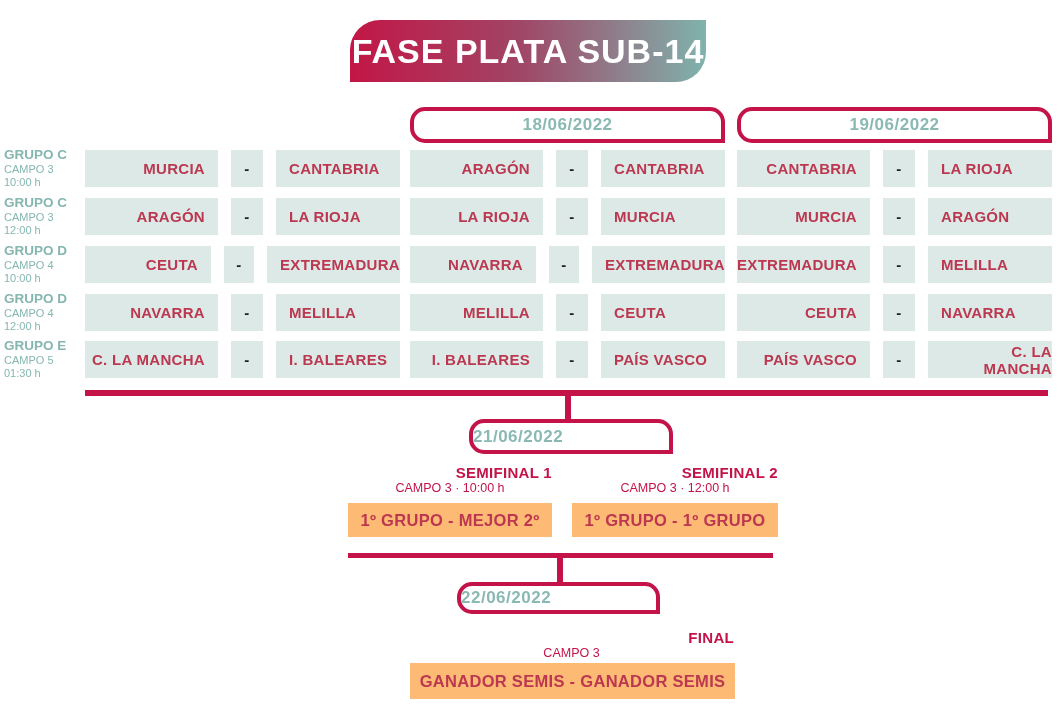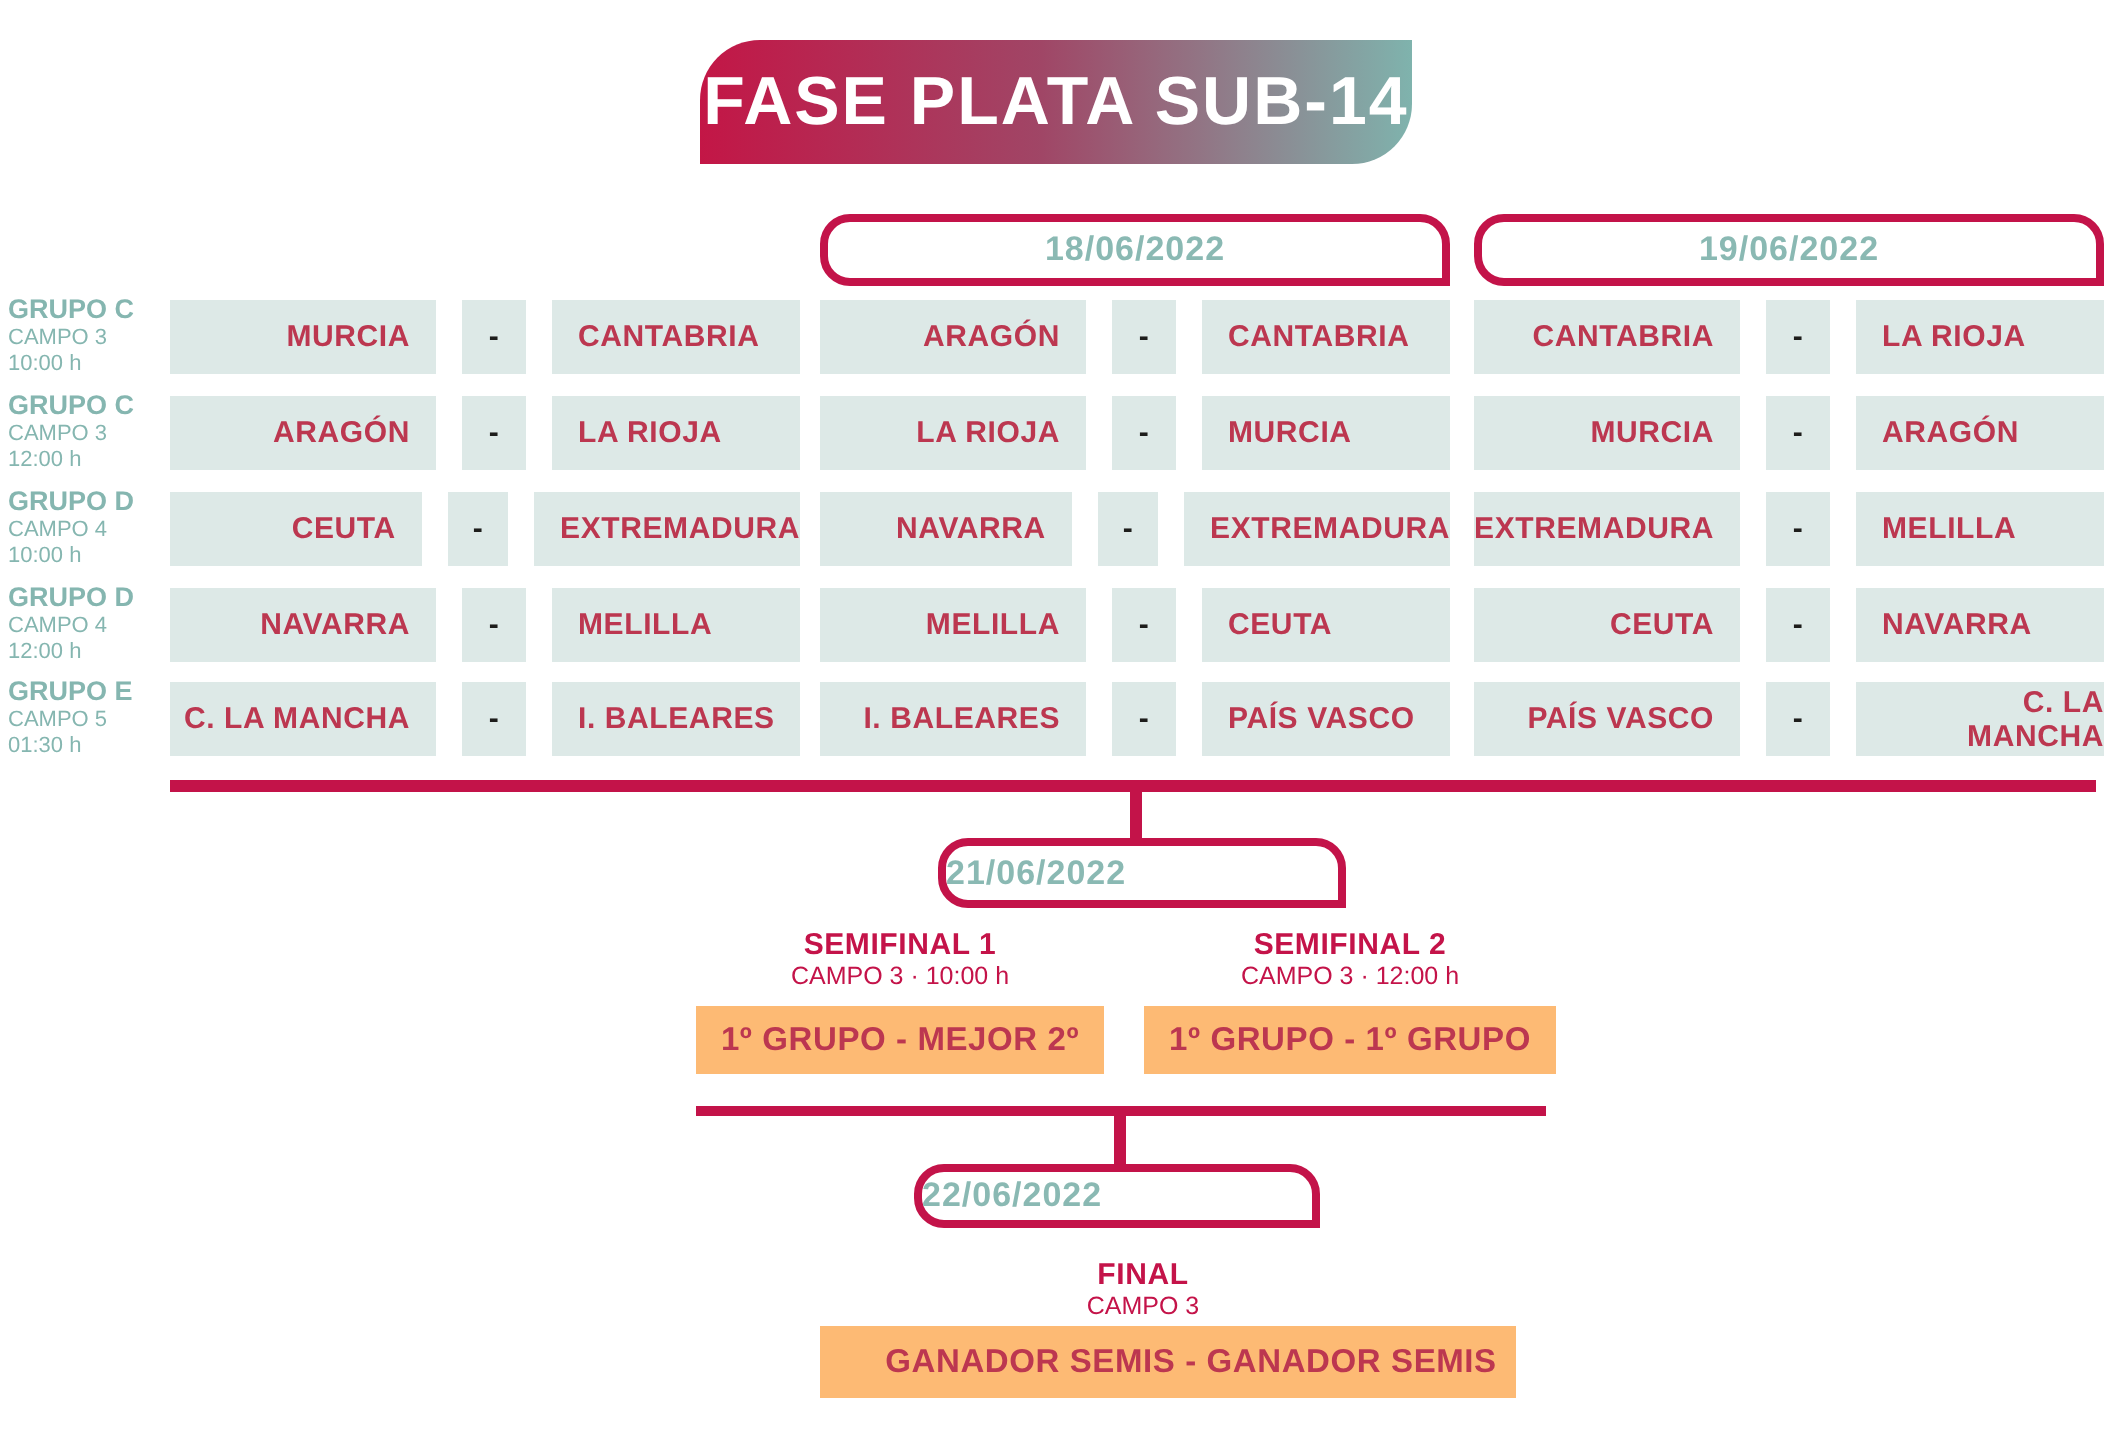--- a/index.html
+++ b/index.html
@@ -35,21 +35,21 @@
   .hline,.vline{position:absolute;background:#c31349;}
 
   
   .mini-date{position:absolute;box-sizing:border-box;border:4px solid #c31349;
              border-radius:15px 15px 0 15px;background:#ffffff;
              display:flex;align-items:center;justify-content:flex-start;
              color:#8ab9b3;font-weight:bold;font-size:17px;letter-spacing:.5px;}
 
   
   .stage-block{position:absolute;text-align:center;color:#c41349;line-height:1.15;}
-  .stage-label{font-weight:bold;font-size:15px;letter-spacing:.3px;}
+  .stage-label{font-weight:bold;font-size:15px;letter-spacing:.3px;text-align:right;}
   .stage-detail{font-size:12.5px;}
 
   
   .match-box{position:absolute;background:#fdba74;display:flex;align-items:center;justify-content:center;
              color:#bc3750;font-weight:bold;font-size:16.5px;letter-spacing:.3px;}
 </style>
 </head>
 <body>
 
 <div id="stage">
@@ -195,15 +195,15 @@
   <div class="hline" style="left:348px;top:553px;width:425px;height:5px;"></div>
   <div class="vline" style="left:557px;top:558px;width:6px;height:25px;"></div>
   <div class="mini-date" style="left:457px;top:582px;width:203px;height:32px;">
     <span>22/06/2022</span>
   </div>
 
   <div class="stage-block" style="left:409px;top:629px;width:325px;">
     <div class="stage-label">FINAL</div>
     <div class="stage-detail">CAMPO 3</div>
   </div>
-  <div class="match-box" style="left:410px;top:663px;width:325px;height:36px;padding-left:23px;">GANADOR SEMIS - GANADOR SEMIS</div>
+  <div class="match-box" style="left:410px;top:663px;width:325px;height:36px;">GANADOR SEMIS - GANADOR SEMIS</div>
 
 </div>
 
 </body></html>

